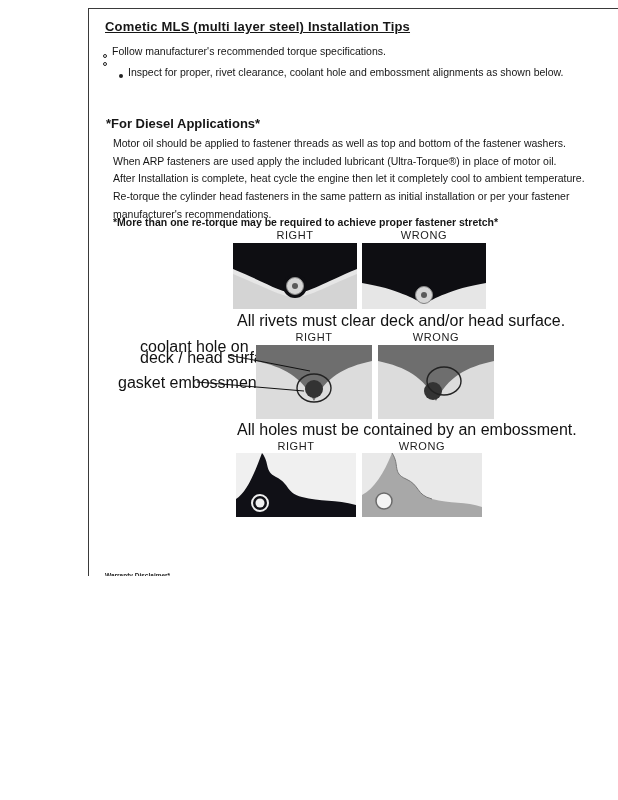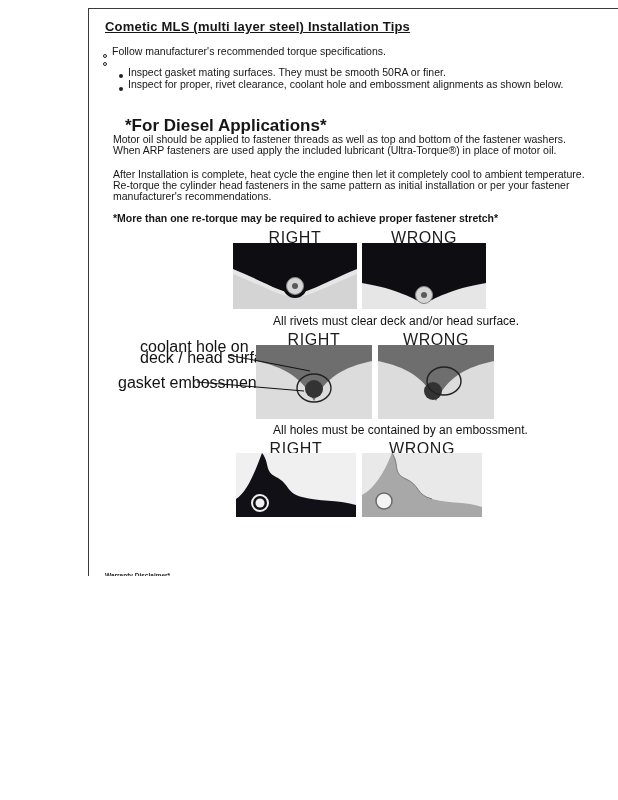--- a/index.html
+++ b/index.html
@@ -19,30 +19,30 @@
     font-size:13px; font-weight:bold; text-decoration:underline;
     letter-spacing:0.2px;
   }
 
   .tips { position:absolute; left:103px; top:45px; font-size:10.5px; }
   .tip { display:flex; align-items:flex-end; line-height:12.5px; }
   .tip.sub { margin-left:16px; }
   .dot-o { width:4px; height:4px; border:1px solid #222; border-radius:50%; margin:4px 5px 0 0; flex:none; }
   .dot-f { width:4px; height:4px; background:#222; border-radius:50%; margin:4px 5px 0 0; flex:none; }
 
-  .diesel-heading { position:absolute; left:125px; top:116px; font-size:17px; font-weight:bold; }
-  .para { position:absolute; left:113px; width:480px; font-size:10.5px; line-height:11px; }
+  .diesel-heading { position:absolute; left:106px; top:116px; font-size:13px; font-weight:bold; }
+  .para { position:absolute; left:113px; width:480px; font-size:10.5px; line-height:18px; }
   .p1 { top:134px; }
   .p2 { top:169px; }
   .note { top:213px;font-weight:bold; }
 
-  .fig-label { position:absolute; font-size:16px; letter-spacing:0.6px; text-align:center; color:#1c1c1c; }
+  .fig-label { position:absolute; font-size:11px; letter-spacing:0.6px; text-align:center; color:#1c1c1c; }
   .fig { position:absolute; }
   .fig svg { display:block; width:100%; height:100%; }
-  .caption { position:absolute; font-size:12px; line-height:12px; color:#111;margin-left:36px; }
+  .caption { position:absolute; font-size:16px; line-height:12px; color:#111; }
   .pre { white-space:pre-line; }
 
   .annotation { position:absolute; font-size:16px; line-height:11px; color:#111; }
   .pointer-overlay { position:absolute; left:192px; top:347px; width:126px; height:56px; z-index:3; }
 
   .disclaimer { position:absolute; left:105px; top:572px; width:410px; font-size:6px; line-height:7.2px; color:#222; }
   .disclaimer .dhead { font-size:6.5px; font-weight:bold; margin-bottom:5px; }
   .disclaimer p { margin-bottom:4.5px; }
   .disclaimer p.tight { margin-bottom:1px; }
 
@@ -57,24 +57,20 @@
 
   <h1 class="title">Cometic MLS (multi layer steel) Installation Tips</h1>
 
   <div class="tips">
     <div class="tip">
       <span class="dot-o"></span>
       <span>Follow manufacturer's recommended torque specifications.</span>
     </div>
     <div class="tip">
       <span class="dot-o"></span>
-    </div>
-    <div class="tip sub">
-      <span class="dot-f"></span>
-      <span>Inspect gasket mating surfaces.  They must be smooth 50RA or finer.</span>
     </div>
     <div class="tip sub">
       <span class="dot-f"></span>
       <span>Inspect for proper, rivet clearance, coolant hole and embossment alignments as shown below.</span>
     </div>
   </div>
 
   <div class="diesel-heading">*For Diesel Applications*</div>
   <div class="para p1">Motor oil should be applied to fastener threads as well as top and bottom of the fastener washers. When ARP fasteners are used apply the included lubricant (Ultra-Torque®) in place of motor oil.</div>
   <div class="para p2">After Installation is complete, heat cycle the engine then let it completely cool to ambient temperature. Re-torque the cylinder head fasteners in the same pattern as initial installation or per your fastener manufacturer's recommendations.</div>

